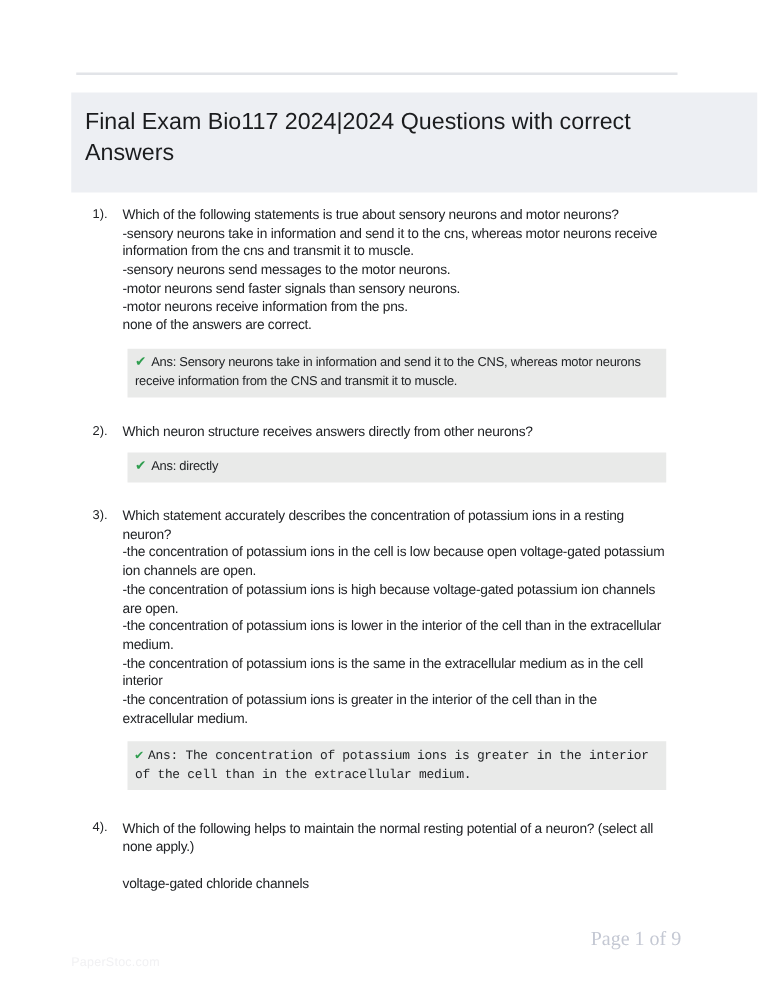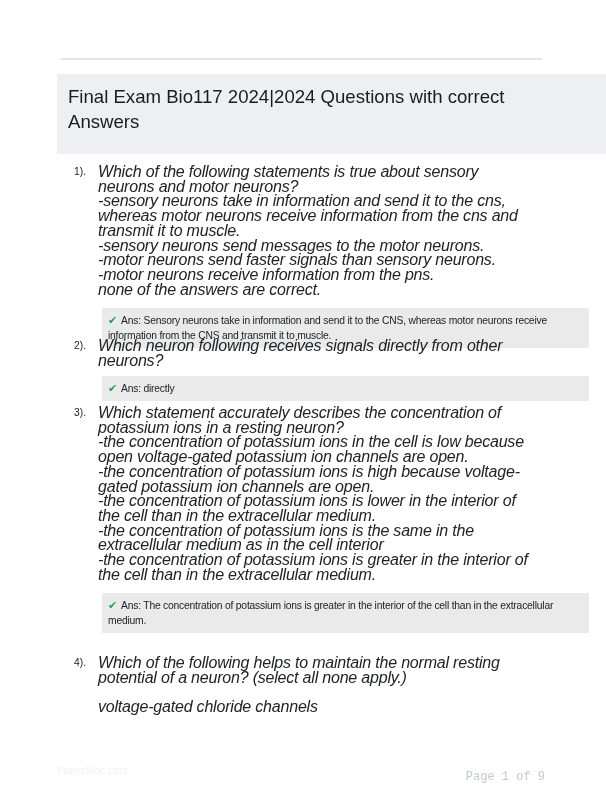--- a/index.html
+++ b/index.html
@@ -44,57 +44,56 @@
     width:24px;
     flex:0 0 24px;
     font-size:10.3px;
     line-height:14.7px;
     color:#212326;
   }
   .qbody{
     width:437px;
   }
   .qtext{
-    font-size:16px;
+    font-size:11px;
     line-height:14.7px;
     letter-spacing:-0.2px;
     white-space:pre-line;
     color:#212326;
-    font-style:italic;
   }
   .answer-box{
     margin-left:4px;
     margin-top:11px;
     box-sizing:border-box;
-    width:487px;
+    width:431px;
     background:#e9eae9;
     padding:4.5px 8px 4.5px 6px;
     font-size:10.3px;
     line-height:14.7px;
     letter-spacing:-0.2px;
   }
   .check-icon{
     color:#2f9e4f;
     font-size:11px;
     margin-right:4px;
   }
   .q2 .answer-box{margin-top:8px;}
-  .q3 .answer-box{}
+  .q3 .answer-box{font-family:Liberation Mono, monospace;}
   .footer-watermark{
     position:absolute;
     left:57px;top:765px;
     font-size:10px;
     color:#f1f1f3;
     letter-spacing:0.2px;
   }
   .footer-page{
     position:absolute;
-    right:61px;top:770px;
-    font-family:Liberation Mono, monospace;
-    font-size:12px;
+    right:61px;top:743px;
+    font-family:Liberation Serif, serif;
+    font-size:16px;
     color:#c4c8d3;
   }
 </style>
 </head>
 <body>
 
 <div class="page">
 
   <div class="divider"></div>
 
@@ -111,21 +110,21 @@
 -motor neurons send faster signals than sensory neurons.
 -motor neurons receive information from the pns.
 none of the answers are correct.</div>
       <div class="answer-box"><span class="check-icon">✔</span><span>Ans: Sensory neurons take in information and send it to the CNS, whereas motor neurons receive information from the CNS and transmit it to muscle.</span></div>
     </div>
   </div>
 
   <div class="question q2" style="top:339px;">
     <div class="qnum">2).</div>
     <div class="qbody">
-      <div class="qtext">Which neuron following receives signals directly from other neurons?</div>
+      <div class="qtext">Which neuron structure receives answers directly from other neurons?</div>
       <div class="answer-box"><span class="check-icon">✔</span><span>Ans: directly</span></div>
     </div>
   </div>
 
   <div class="question q3" style="top:406px;">
     <div class="qnum">3).</div>
     <div class="qbody">
       <div class="qtext">Which statement accurately describes the concentration of potassium ions in a resting neuron?
 -the concentration of potassium ions in the cell is low because open voltage-gated potassium ion channels are open.
 -the concentration of potassium ions is high because voltage-gated potassium ion channels are open.

